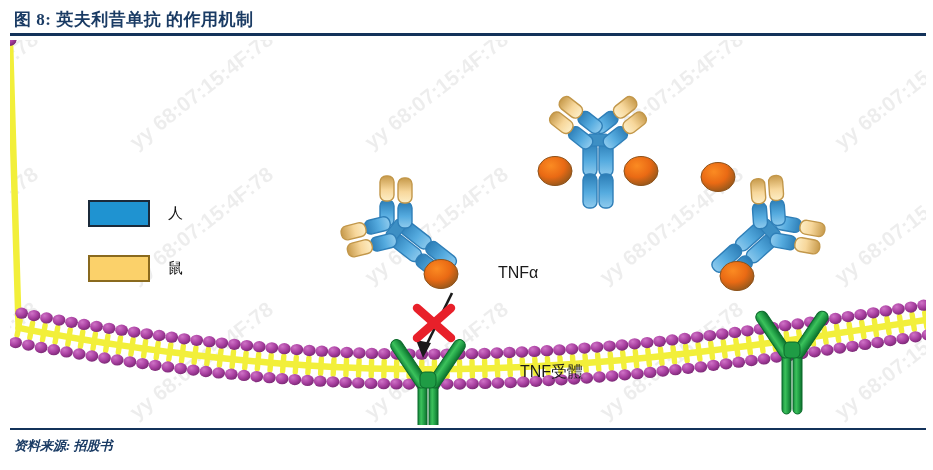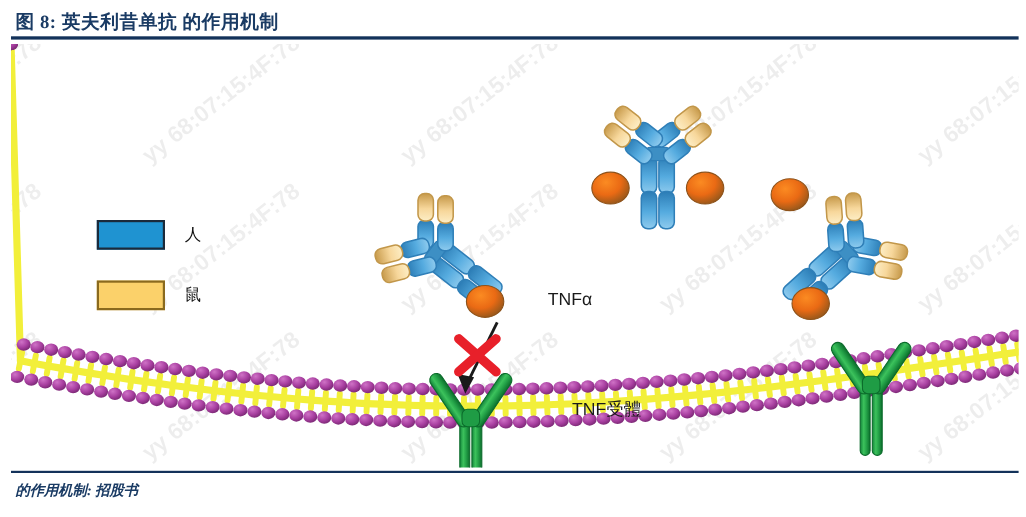--- a/index.html
+++ b/index.html
@@ -555,14 +555,14 @@
           <line x1="17" y1="-15" x2="-17" y2="15" stroke="#e8202a" stroke-width="8.5" stroke-linecap="round"></line>
         </g>
       </g>
     </svg>
 
     <div class="lbl" id="tnfa-label">TNFα</div>
     <div class="lbl" id="receptor-label">TNF受體</div>
   </div>
 
   <div class="rule-bottom"></div>
-  <div class="fig-source">的作用机制:  招股书</div>
+  <div class="fig-source">资料来源:  招股书</div>
 </div>
 
 </body></html>

